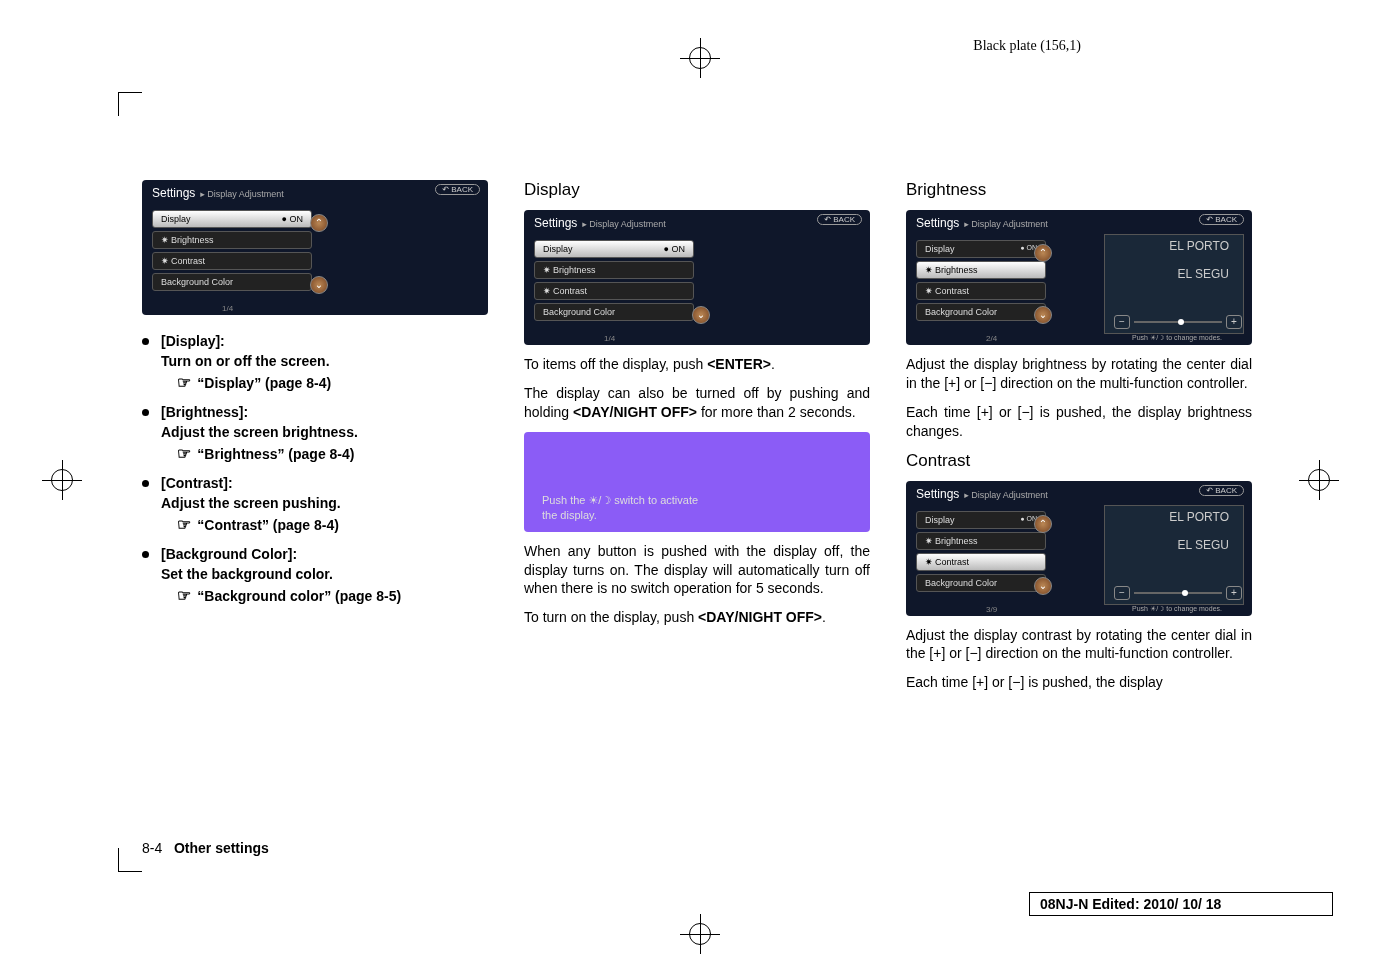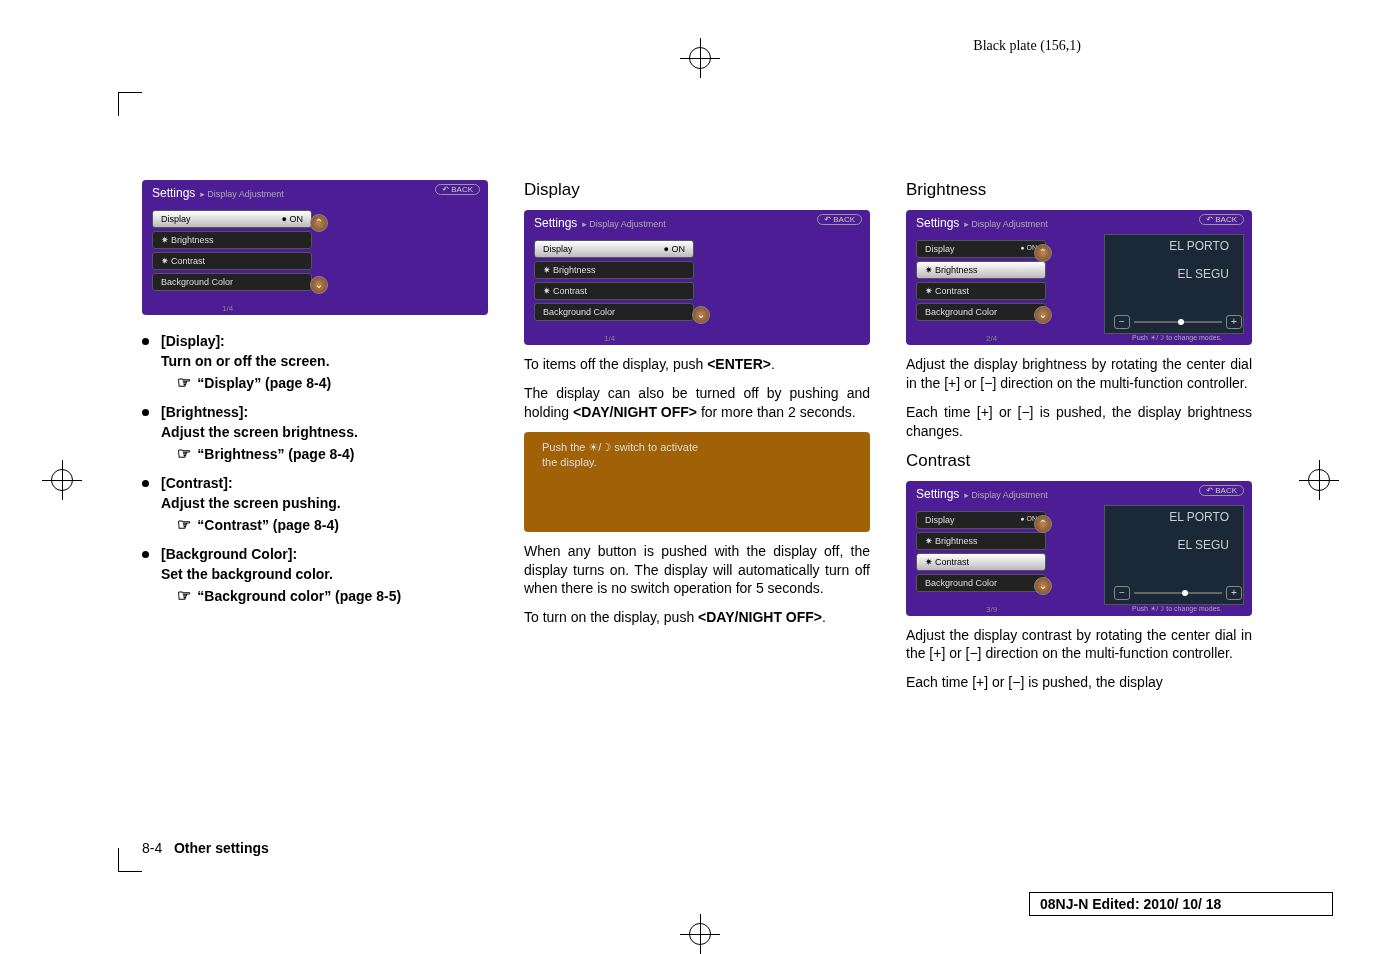--- a/index.html
+++ b/index.html
@@ -84,39 +84,39 @@
     flex-direction: column;
   }
   .section-h {
     font-size: 17px;
     font-weight: normal;
     margin-bottom: 10px;
   }
   .screenshot {
     width: 100%;
     height: 135px;
-    background: #4c1d95;
+    background: #0f172a;
     border-radius: 4px;
     position: relative;
     color: #ddd;
     font-size: 10px;
     margin-bottom: 10px;
     overflow: hidden;
   }
   .screenshot-small {
     width: 100%;
     height: 100px;
-    background: #a16207;
+    background: #8b5cf6;
     border-radius: 4px;
     position: relative;
     color: #ddd;
     font-size: 10px;
     margin-bottom: 10px;
     display: flex;
-    align-items: flex-start;
+    align-items: flex-end;
   }
   .ss-header {
     position: absolute;
     top: 6px;
     left: 10px;
     color: #fff;
   }
   .ss-header-title { font-size: 12px; }
   .ss-header-sub { font-size: 9px; color: #aaa; margin-left: 2px; }
   .ss-back {

